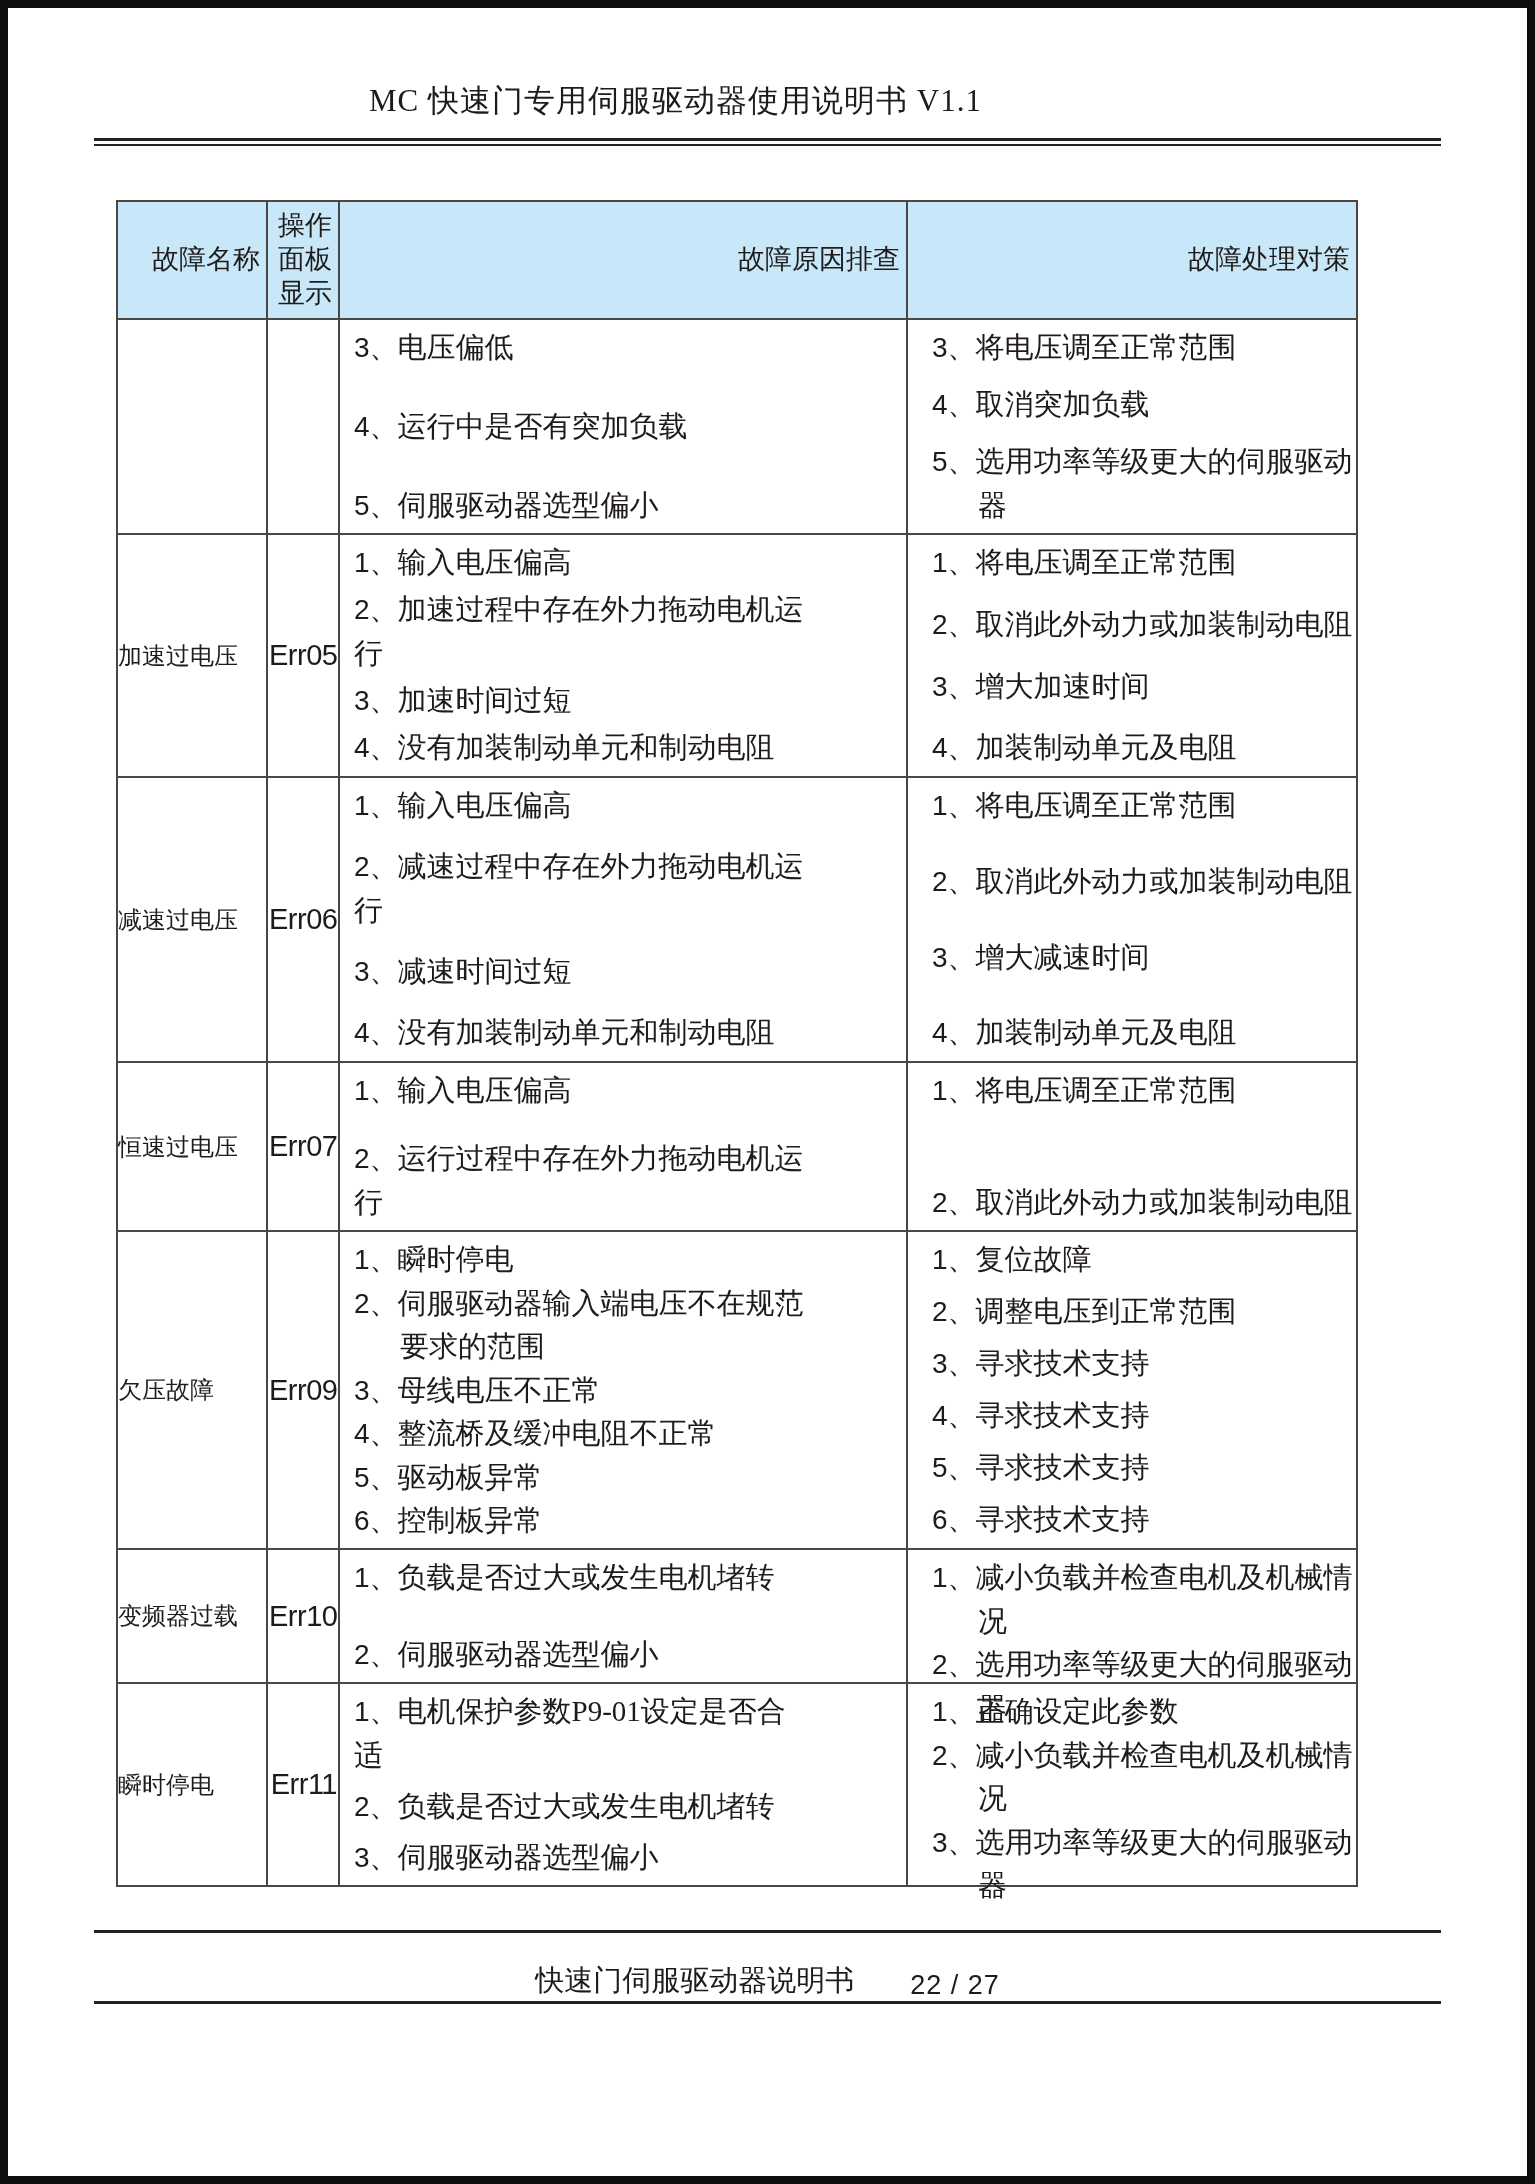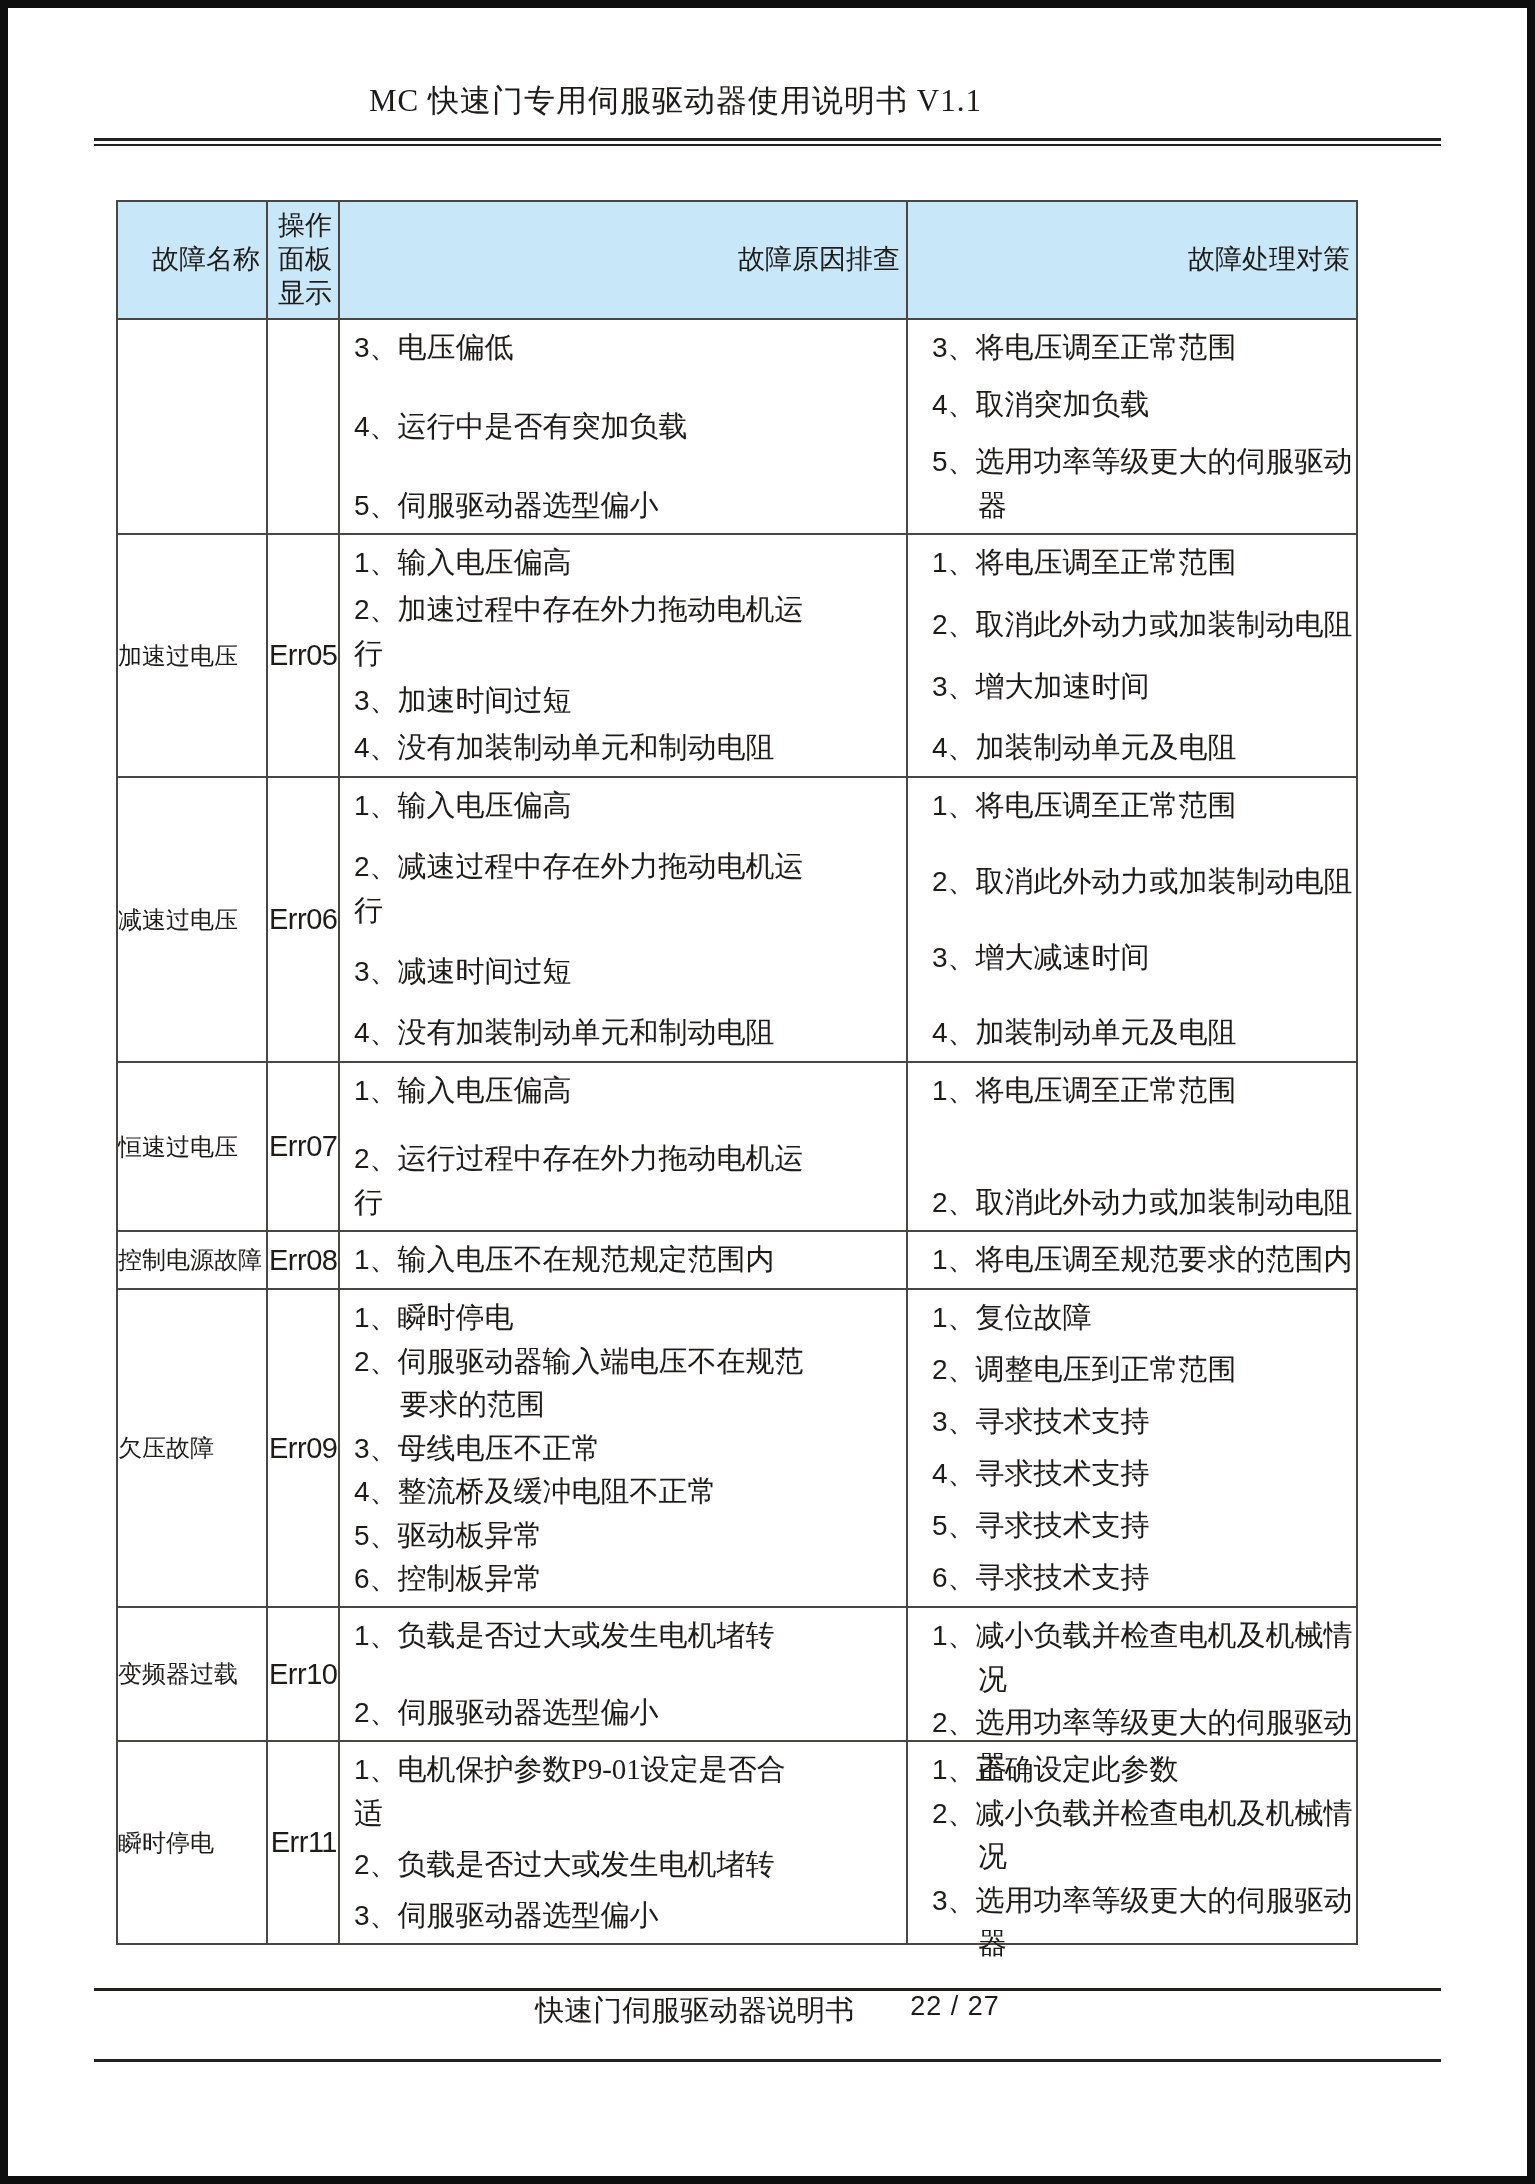--- a/index.html
+++ b/index.html
@@ -88,21 +88,21 @@
     font-family: "Liberation Sans", "DejaVu Sans", sans-serif;
     font-size: 28px;
   }
   
   .doc-footer {
     margin: 43px 86px 0 86px;
     height: 74px;
     border-top: 3px solid #23201e;
     border-bottom: 3px solid #23201e;
     display: flex;
-    align-items: flex-start;
+    align-items: flex-end;
     justify-content: center;
     gap: 56px;
     font-size: 29px;
   }
   .doc-footer .page-num {
     font-family: "Liberation Sans", "DejaVu Sans", sans-serif;
     font-size: 27px;
     letter-spacing: 1px;
   }
 </style>
@@ -198,34 +198,20 @@
               <div class="item"><span class="num">2、</span>运行过程中存在外力拖动电机运行</div>
             </div>
           </td>
           <td class="fix-cell">
             <div class="cell-list hang" style="height:161px">
               <div class="item"><span class="num">1、</span>将电压调至正常范围</div>
               <div class="item"><span class="num">2、</span>取消此外动力或加装制动电阻</div>
             </div>
           </td>
         </tr>
-        <tr style="height: 58px;">
-          <td class="name-cell">控制电源故障</td>
-          <td class="code-cell">Err08</td>
-          <td class="cause-cell">
-            <div class="cell-list" style="height:50px">
-              <div class="item"><span class="num">1、</span>输入电压不在规范规定范围内</div>
-            </div>
-          </td>
-          <td class="fix-cell">
-            <div class="cell-list hang" style="height:50px">
-              <div class="item"><span class="num">1、</span>将电压调至规范要求的范围内</div>
-            </div>
-          </td>
-        </tr>
         <tr style="height: 318px;">
           <td class="name-cell">欠压故障</td>
           <td class="code-cell">Err09</td>
           <td class="cause-cell">
             <div class="cell-list hang" style="height:310px">
               <div class="item"><span class="num">1、</span>瞬时停电</div>
               <div class="item"><span class="num">2、</span>伺服驱动器输入端电压不在规范要求的范围</div>
               <div class="item"><span class="num">3、</span>母线电压不正常</div>
               <div class="item"><span class="num">4、</span>整流桥及缓冲电阻不正常</div>
               <div class="item"><span class="num">5、</span>驱动板异常</div>

